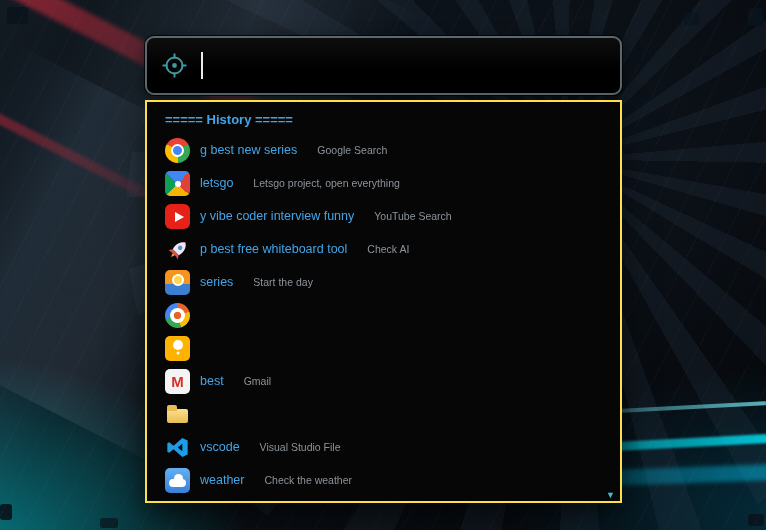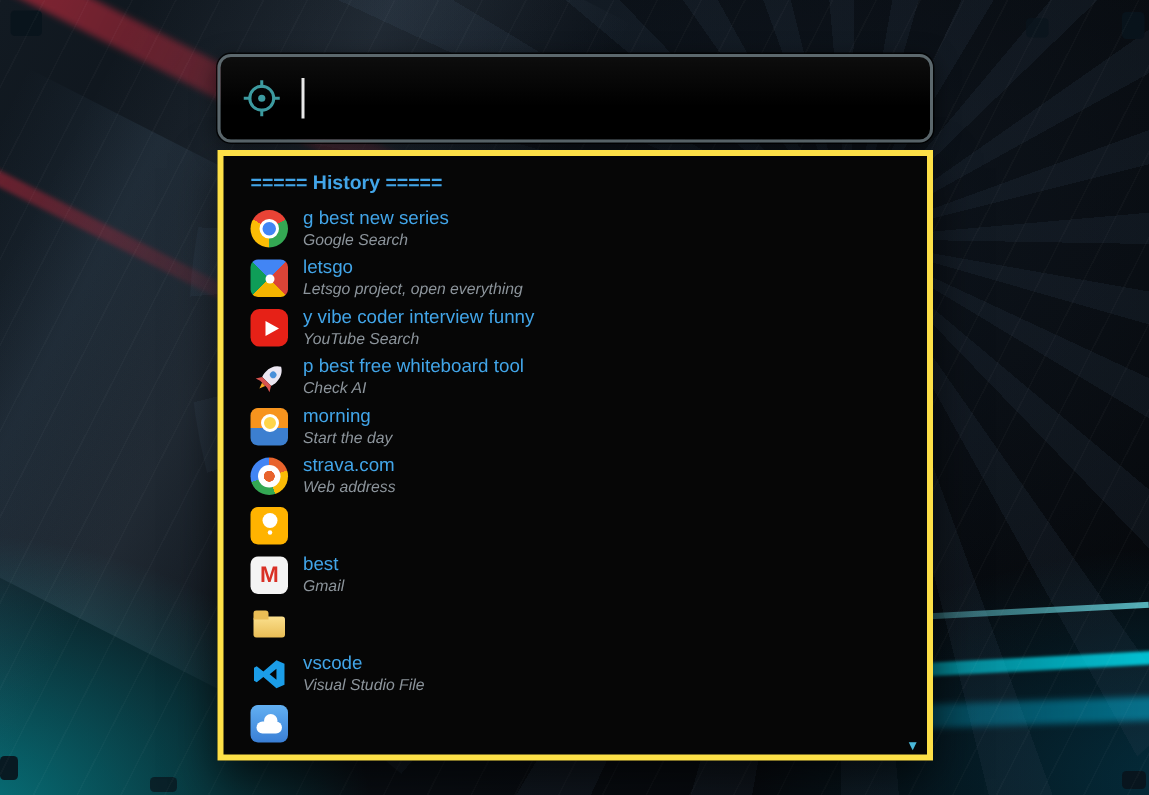--- a/index.html
+++ b/index.html
@@ -46,28 +46,28 @@
   
   .launcher{position:absolute;left:145px;top:36px;width:477px;}
   .searchbox{box-sizing:border-box;height:59px;border:2px solid #5c686d;border-radius:9px;
     background:linear-gradient(180deg,#0d0d0d,#000 60%);
     display:flex;align-items:center;padding:0 13px;
     box-shadow:0 0 0 1px rgba(0,0,0,.8), 0 4px 16px rgba(0,0,0,.55);}
   .crosshair{flex:0 0 28px;display:flex;align-items:center;justify-content:center;}
   .caret{width:2px;height:27px;background:#e9e9e9;margin-left:13px;}
   .search-input{flex:1;background:transparent;border:none;outline:none;color:#e9e9e9;
     font-size:16px;margin-left:4px;caret-color:#fff;min-width:0;}
-  .panel{box-sizing:border-box;margin-top:5px;background:#060606;border:4px solid #fde047;
+  .panel{box-sizing:border-box;margin-top:5px;background:#060606;border:2px solid #fde047;
     padding:7px 0 4px;position:relative;min-height:396px;
     box-shadow:0 12px 28px rgba(0,0,0,.6);}
   .hist-header{color:var(--accent,#3fa3e8);font-weight:bold;font-size:13px;padding:3px 0 7px 18px;}
   .row{display:flex;align-items:center;height:33px;padding-left:18px;gap:10px;cursor:default;}
-  .txt{display:flex;flex-direction:column;justify-content:center;min-width:0;}
+  .txt{display:flex;flex-direction:row;justify-content:center;min-width:0;gap:20px;}
   .title{font-size:12.5px;color:var(--accent,#42a5e8);line-height:1.2;white-space:nowrap;}
-  .subtitle{font-size:10.5px;color:var(--subtle,#8c949b);line-height:1.2;margin-top:1px;white-space:nowrap;font-style:italic;}
+  .subtitle{font-size:10.5px;color:var(--subtle,#8c949b);line-height:1.2;margin-top:1px;white-space:nowrap;}
   .scroll-down{position:absolute;right:5px;bottom:1px;color:#4ab8d8;font-size:9px;line-height:1;cursor:pointer;}
 
   
   .icon{width:25px;height:25px;flex:0 0 25px;position:relative;display:flex;
     align-items:center;justify-content:center;}
   .chrome-icon{border-radius:50%;
     background:conic-gradient(from -60deg,#ea4335 0 120deg,#34a853 120deg 240deg,#fbbc05 240deg 360deg);}
   .chrome-icon::after{content:"";position:absolute;inset:6px;border-radius:50%;
     background:#4285f4;border:2.5px solid #fff;box-sizing:border-box;}
   .youtube-icon{background:#e62117;border-radius:6px;}
@@ -171,30 +171,26 @@
             </svg>
           </div>
     <div class="txt">
       <div class="title">p best free whiteboard tool</div>
       <div class="subtitle">Check AI</div>
     </div>
   </div>
         <div class="row">
     <div class="icon sunrise-icon"></div>
     <div class="txt">
-      <div class="title">morning</div>
+      <div class="title">series</div>
       <div class="subtitle">Start the day</div>
     </div>
   </div>
         <div class="row">
     <div class="icon globe-icon"></div>
-    <div class="txt">
-      <div class="title">strava.com</div>
-      <div class="subtitle">Web address</div>
-    </div>
   </div>
         <div class="row">
     <div class="icon keep-icon"></div>
   </div>
         <div class="row">
     <div class="icon gmail-icon">M</div>
     <div class="txt">
       <div class="title">best</div>
       <div class="subtitle">Gmail</div>
     </div>
@@ -208,18 +204,22 @@
               <path fill="#1b9de8" fill-rule="evenodd" d="M17 2.2 22.6 4.7v14.6L17 21.8 7.9 13.9l-4.6 3.6-1.9-1V7.5l1.9-1 4.6 3.6L17 2.2zM17 8.2 12.3 12 17 15.8V8.2z"></path>
             </svg>
           </div>
     <div class="txt">
       <div class="title">vscode</div>
       <div class="subtitle">Visual Studio File</div>
     </div>
   </div>
         <div class="row">
     <div class="icon weather-icon"></div>
+    <div class="txt">
+      <div class="title">weather</div>
+      <div class="subtitle">Check the weather</div>
+    </div>
   </div>
       </div>
     <div class="scroll-down">▼</div>
   </div>
 
 </div>
 
 </body></html>

